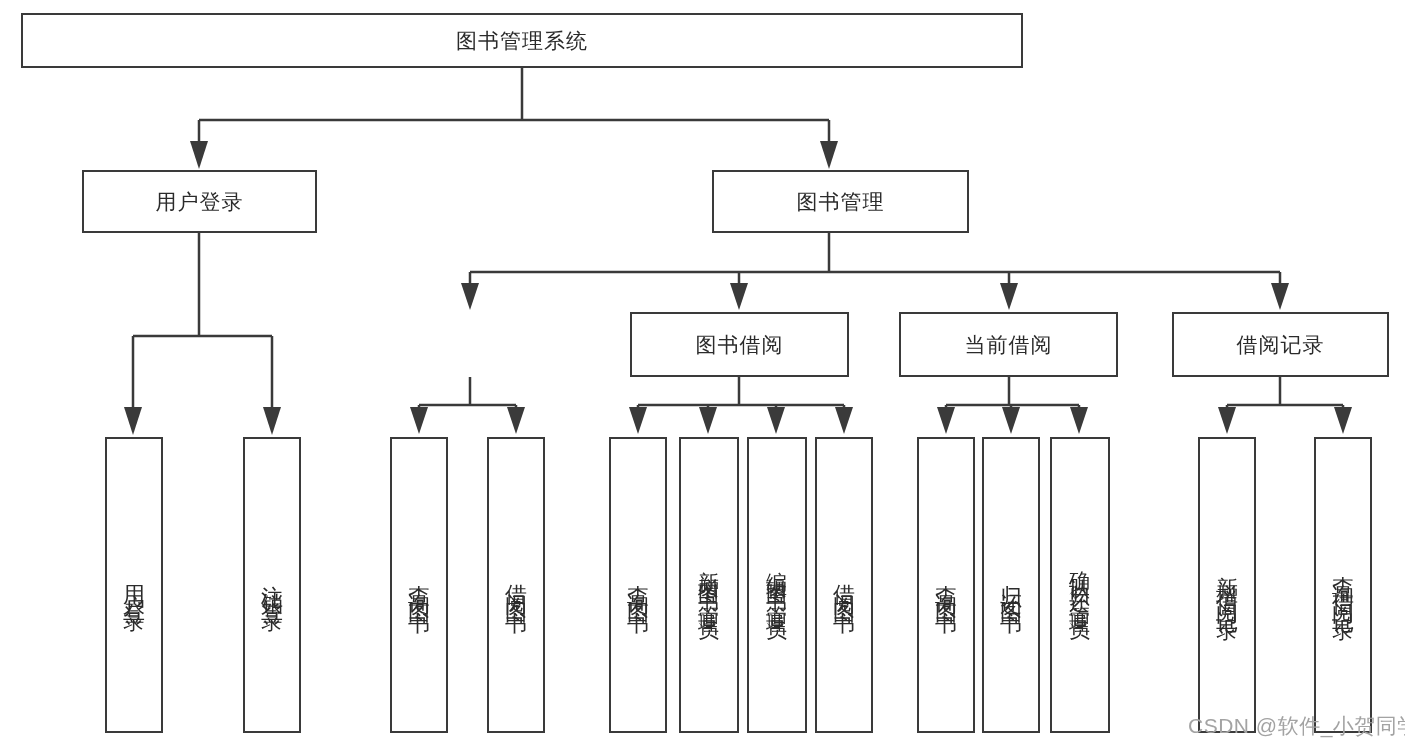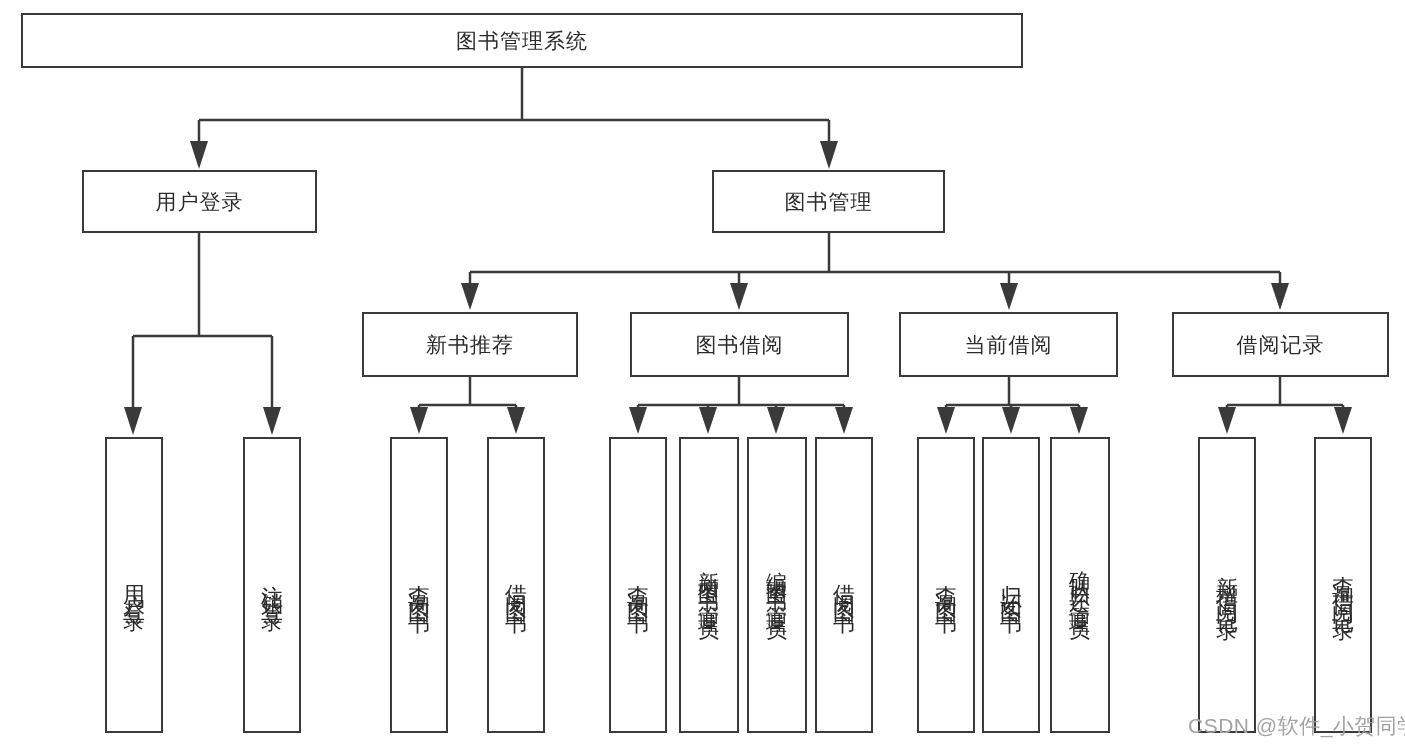--- a/index.html
+++ b/index.html
@@ -110,23 +110,22 @@
       <polygon points="1002,407 1020,407 1011,434"></polygon>
       <polygon points="1070,407 1088,407 1079,434"></polygon>
       <polygon points="1218,407 1236,407 1227,434"></polygon>
       <polygon points="1334,407 1352,407 1343,434"></polygon>
     </g>
   </svg>
 
   <div class="hbox" style="left:21px; top:13px; width:1002px; height:55px;">图书管理系统</div>
 
   <div class="hbox" style="left:82px; top:170px; width:235px; height:63px;">用户登录</div>
-  <div class="hbox" style="left:712px; top:170px; width:233px; height:63px;">图书管理</div>
+  <div class="hbox" style="left:712px; top:170px; width:257px; height:63px;">图书管理</div>
 
-  <div class="hbox" style="left:362px; top:312px; width:216px; height:65px;">新书推荐</div>
   <div class="hbox" style="left:630px; top:312px; width:219px; height:65px;text-align:right;">图书借阅</div>
   <div class="hbox" style="left:899px; top:312px; width:219px; height:65px;">当前借阅</div>
   <div class="hbox" style="left:1172px; top:312px; width:217px; height:65px;">借阅记录</div>
 
   <div class="vbox" style="left:105px;">
     <span class="vtext">用户登录</span>
   </div>
   <div class="vbox" style="left:243px;">
     <span class="vtext">注销登录</span>
   </div>

